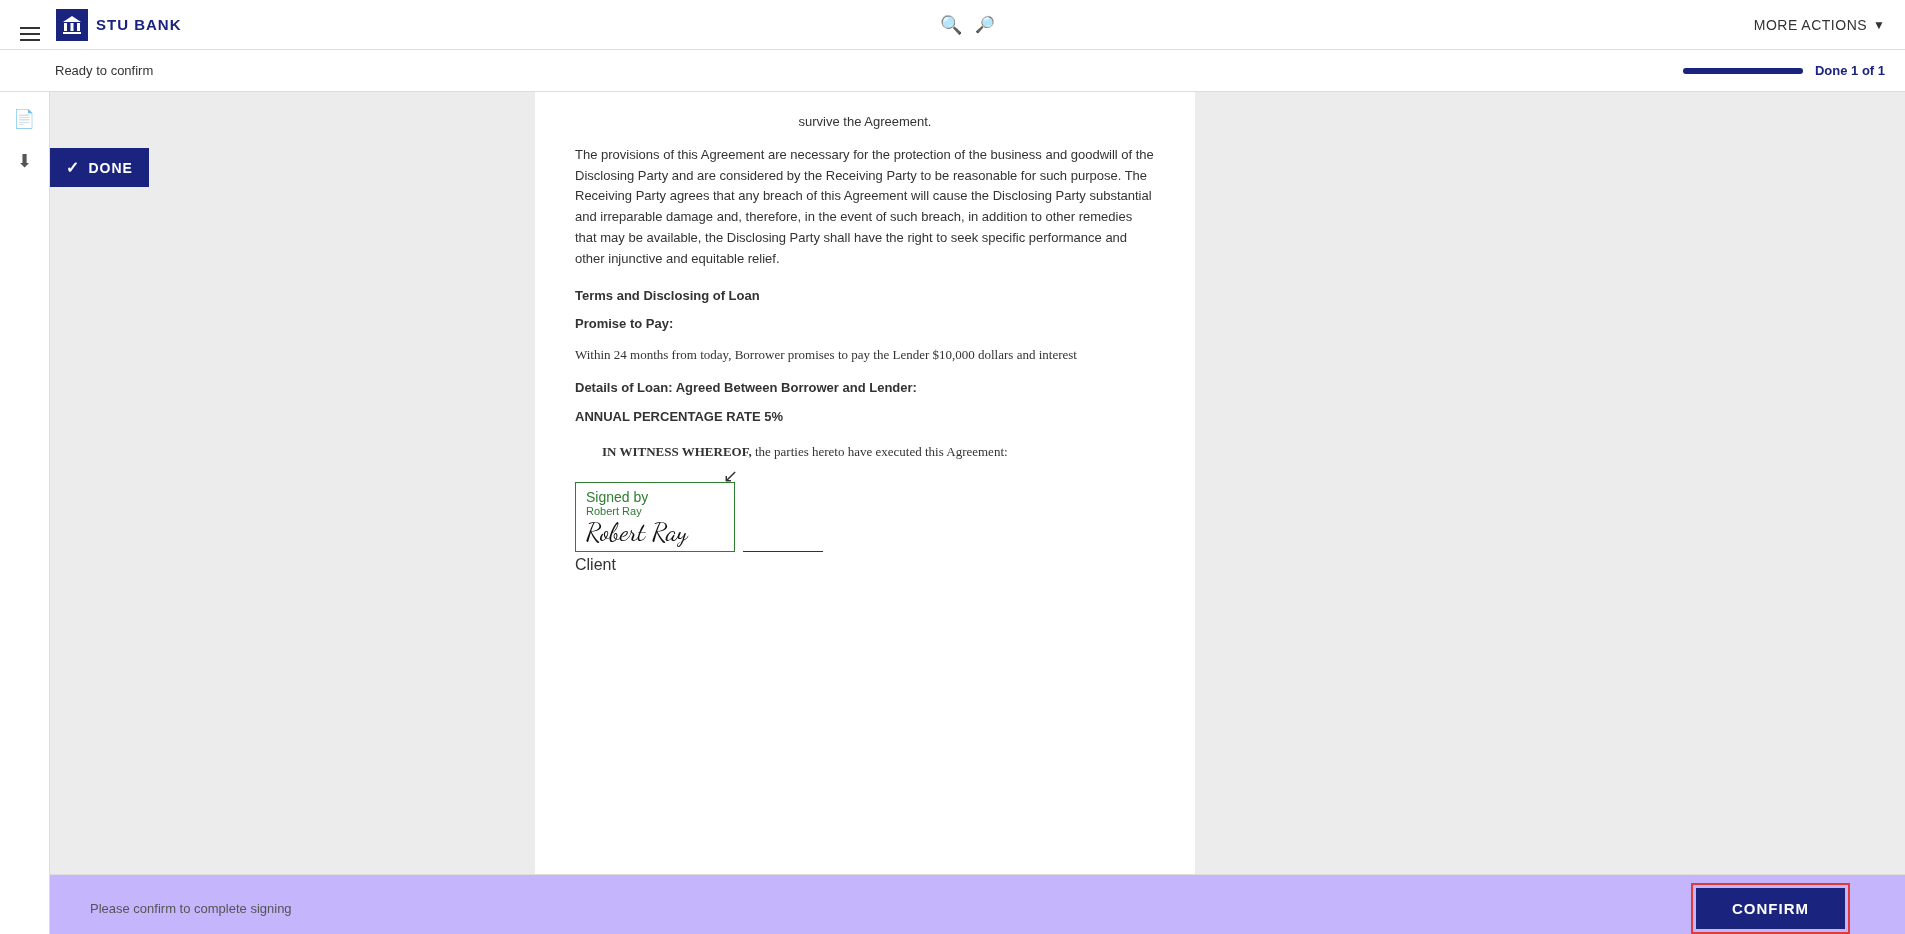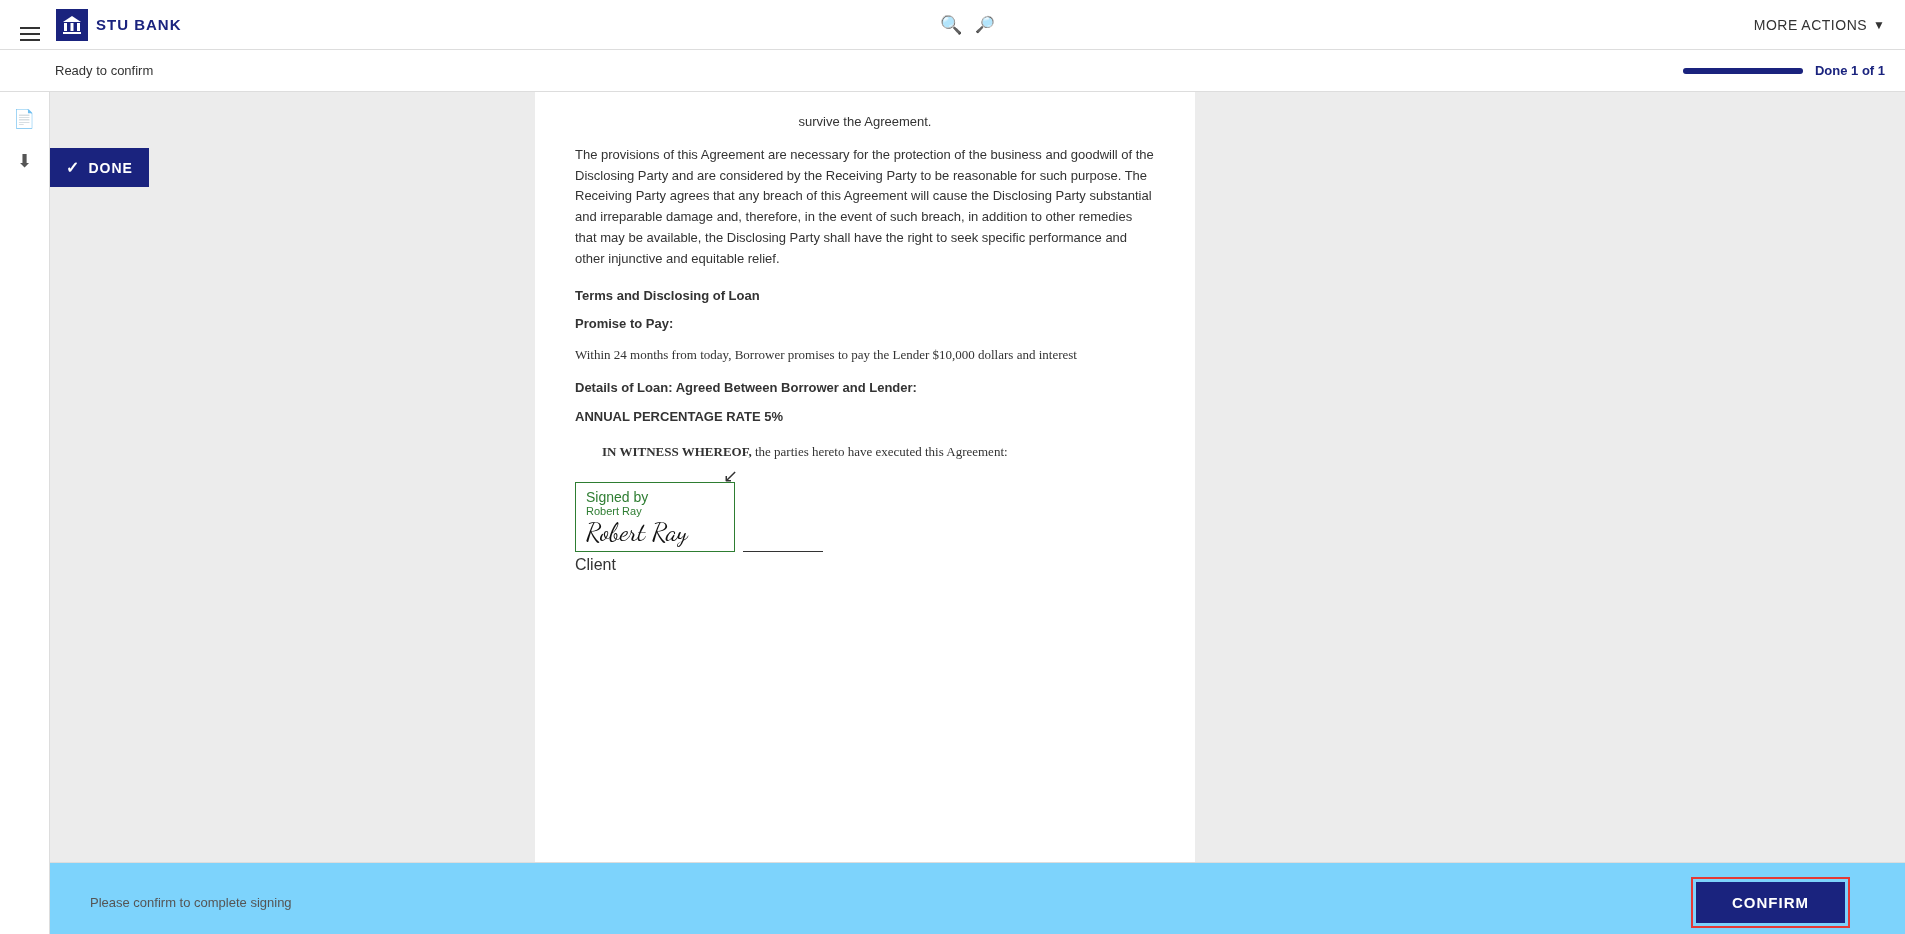--- a/index.html
+++ b/index.html
@@ -134,22 +134,22 @@
       line-height: 1;
     }
     .client-label { font-size: 16px; color: #333; margin-top: 4px; }
 
     
     .bottom-bar {
       position: fixed;
       bottom: 0;
       left: 50px;
       right: 0;
-      height: 72px;
-      background: #7dd3fc;
+      height: 60px;
+      background: #c4b5fd;
       border-top: 1px solid #ddd;
       display: flex;
       align-items: center;
       justify-content: flex-end;
       padding: 8px 60px 0 40px;
       z-index: 99;
     }
     .bottom-left { flex: 1; font-size: 13px; color: #555; }
     .confirm-btn {
       background: #1a237e;

